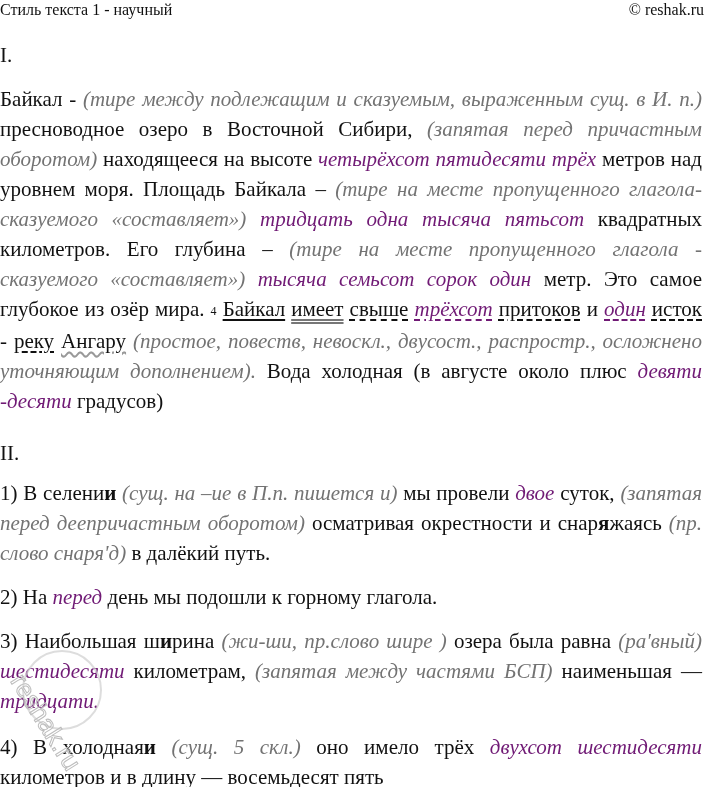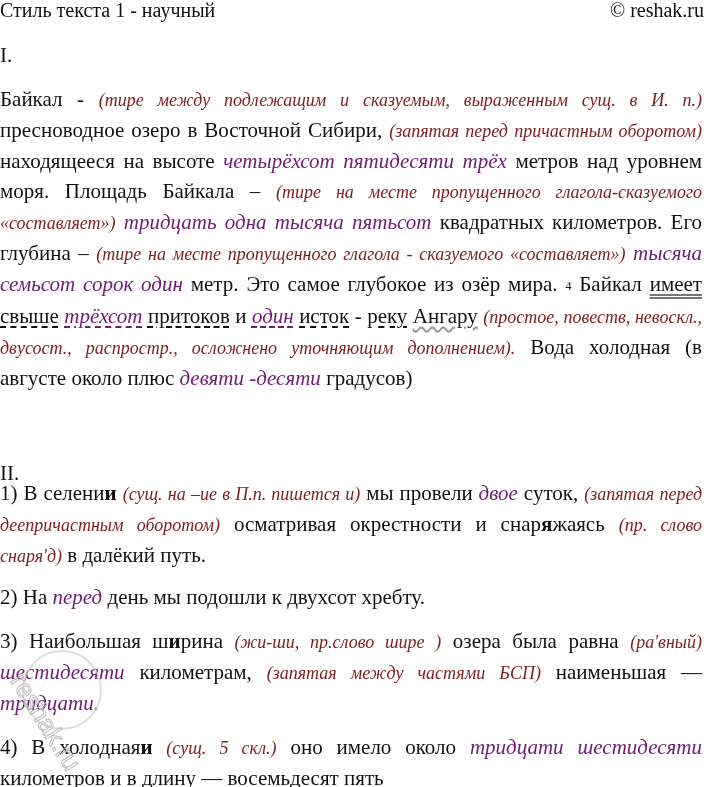--- a/index.html
+++ b/index.html
@@ -3,34 +3,34 @@
 <meta charset="utf-8">
 <style>
   html, body { margin: 0; padding: 0; background: #ffffff; }
   body {
     width: 704px; height: 787px; overflow: hidden; position: relative;
     font-family: "Liberation Serif", "DejaVu Serif", serif;
     color: #111111;
   }
   .header {
     position: absolute; top: 0; left: 0; right: 0; height: 26px;
-    font-size: 20px; line-height: 24px;
+    font-size: 16px; line-height: 24px;
   }
   .header .title { position: absolute; left: 0; top: -2px; }
   .header .site { position: absolute; right: 0; top: -2px; }
   .sec { position: absolute; left: 0; font-size: 21px; }
   .para {
     position: absolute; left: 0; width: 702px;
     font-size: 21px; line-height: 30px; text-align: justify;
   }
-  .c { font-style: italic; color: #7f1d1d; font-size: 18px; }
+  .c { font-style: italic; color: #737373; font-size: 21px; }
   .n { font-style: italic; color: #701a75; }
   .b { font-weight: bold; }
   .sup { font-size: 12px; vertical-align: 1px; }
-  .u1 { text-underline-offset: 3px; }
+  .u1 { text-decoration: underline; text-underline-offset: 3px; }
   .u2 { text-decoration: underline double; text-decoration-color: #777; text-underline-offset: 3px; }
   .ud { text-decoration: underline dashed; text-underline-offset: 3px; }
   .uw { text-decoration: underline wavy; text-decoration-color: #999; text-underline-offset: 3px; }
   .wm {
     position: absolute; left: 22px; top: 650px; width: 76px; height: 76px;
     border: 2px solid #cfcfcf; border-radius: 50%; opacity: 0.7;
     pointer-events: none;
   }
   .wm-text {
     position: absolute; left: 30px; top: 668px; font-family: "Liberation Sans", sans-serif;
@@ -43,24 +43,24 @@
 
 <div class="header">
   <span class="title">Стиль текста 1 - научный</span>
   <span class="site">© reshak.ru</span>
 </div>
 
 <div class="sec" style="top:43px;">I.</div>
 
 <div class="para" style="top:84px;"><span>Байкал - </span><span class="c">(тире между подлежащим и сказуемым, выраженным сущ. в И. п.)</span><span> пресноводное озеро в Восточной Сибири, </span><span class="c">(запятая перед причастным оборотом)</span><span> находящееся на высоте </span><span class="n">четырёхсот пятидесяти трёх</span><span> метров над уровнем моря. Площадь Байкала – </span><span class="c">(тире на месте пропущенного глагола-сказуемого «составляет»)</span><span class="n"> тридцать одна тысяча пятьсот</span><span> квадратных километров. Его глубина – </span><span class="c">(тире на месте пропущенного глагола - сказуемого «составляет»)</span><span class="n"> тысяча семьсот сорок один</span><span> метр. Это самое глубокое из озёр мира. </span><span class="sup">4</span> <span class="u1">Байкал</span> <span class="u2">имеет</span> <span class="ud">свыше</span> <span class="ud n">трёхсот</span> <span class="ud">притоков</span><span> и </span><span class="ud n">один</span> <span class="ud">исток</span><span> -  </span><span class="ud">реку</span> <span class="uw">Ангару</span> <span class="c">(простое, повеств, невоскл., двусост., распростр., осложнено уточняющим дополнением).</span><span> Вода холодная (в августе около плюс </span><span class="n">девяти -десяти</span><span> градусов)</span></div>
 
-<div class="sec" style="top:441px;margin-top:20px;">II.</div>
+<div class="sec" style="top:441px;">II.</div>
 
 <div class="para" style="top:478px;"><span>1) </span><span>В селени</span><span class="b">и</span> <span class="c">(сущ. на –ие в П.п. пишется и)</span><span> мы провели </span><span class="n">двое</span><span> суток, </span><span class="c">(запятая перед деепричастным оборотом)</span><span> осматривая окрестности и снар</span><span class="b">я</span><span>жаясь </span><span class="c">(пр. слово снаря'д)</span><span> в далёкий путь.</span></div>
 
-<div class="para" style="top:582px;"><span>2) </span><span>На </span><span class="n">перед</span><span> день мы подошли к двухсот хребту.</span></div>
+<div class="para" style="top:582px;"><span>2) </span><span>На </span><span class="n">перед</span><span> день мы подошли к горному глагола.</span></div>
 
 <div class="para" style="top:626px;"><span>3) </span><span>Наибольшая ш</span><span class="b">и</span><span>рина </span><span class="c">(жи-ши, пр.слово шире )</span><span> озера была равна </span><span class="c">(ра'вный)</span><span class="n"> шестидесяти</span><span> километрам, </span><span class="c">(запятая между частями БСП)</span><span> наименьшая — </span><span class="n">тридцати.</span></div>
 
-<div class="para" style="top:732px;"><span>4) </span><span>В холодная</span><span class="b">и</span> <span class="c">(сущ. 5 скл.)</span><span> оно имело около </span><span class="n">тридцати шестидесяти</span><span> километров и в длину — восемьдесят пять</span></div>
+<div class="para" style="top:732px;"><span>4) </span><span>В холодная</span><span class="b">и</span> <span class="c">(сущ. 5 скл.)</span><span> оно имело трёх </span><span class="n">двухсот шестидесяти</span><span> километров и в длину — восемьдесят пять</span></div>
 
 <div class="wm"></div>
 <div class="wm-text">reshak.ru</div>
 
 </body></html>

